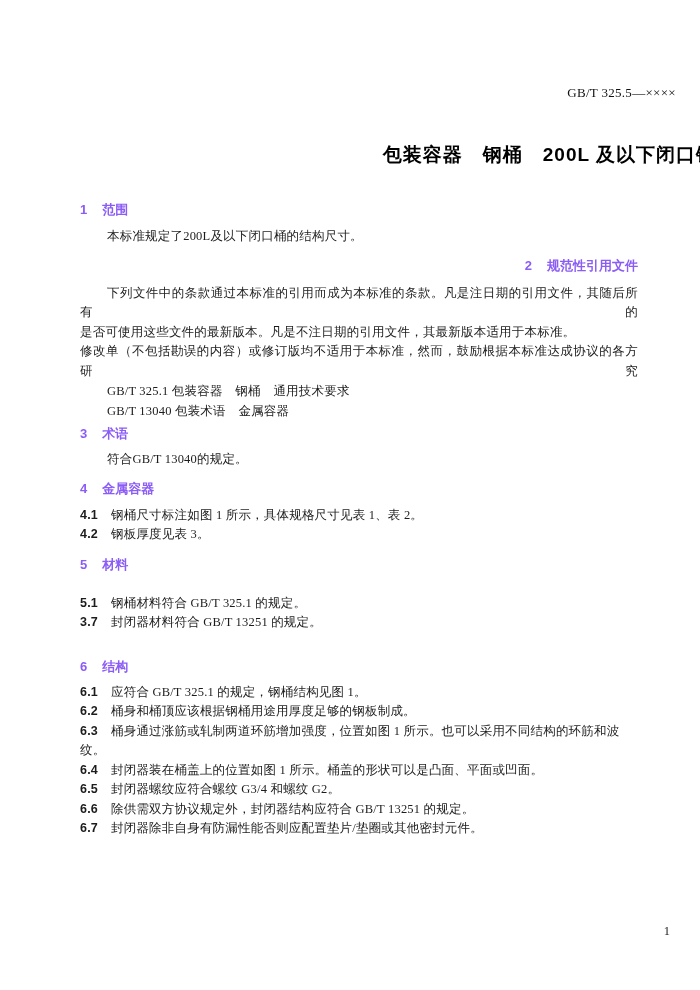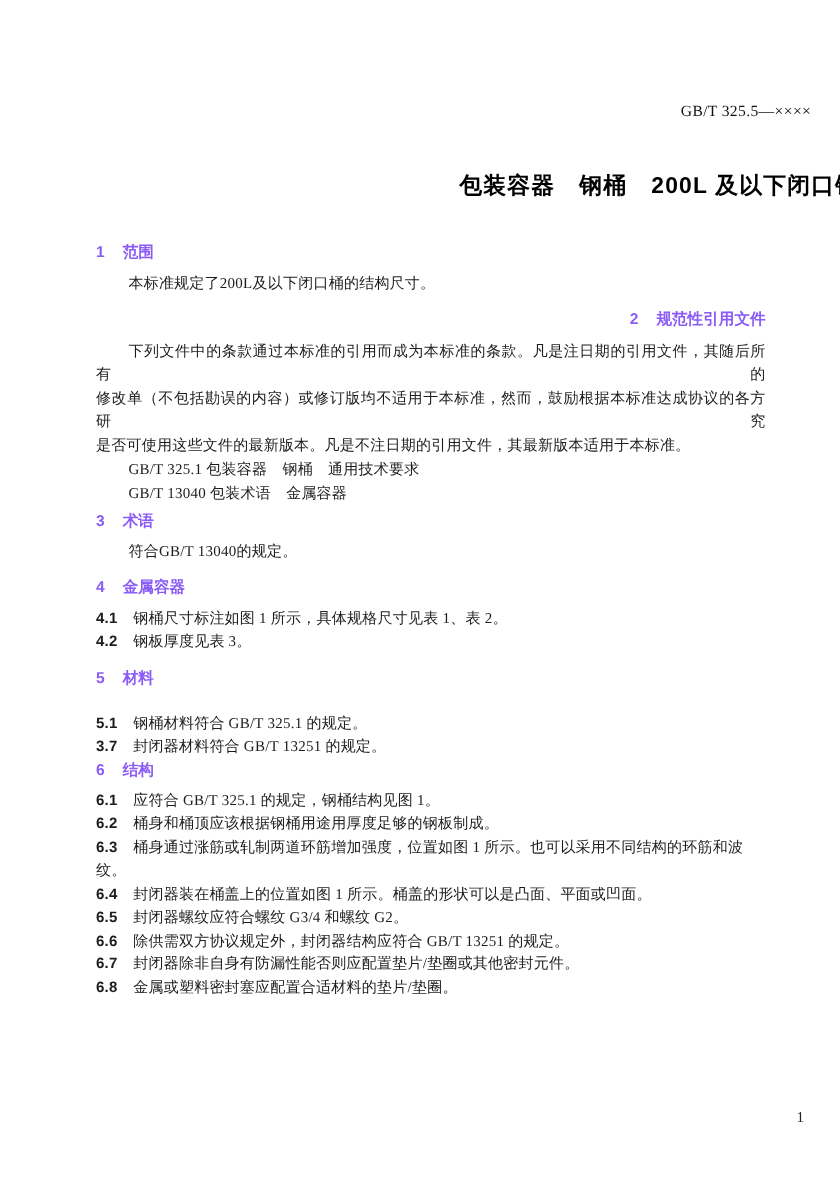--- a/index.html
+++ b/index.html
@@ -67,21 +67,21 @@
   .m-p1   { margin-top: 8px; }
   .m-h2   { margin-top: 10px; text-align: right; }
   .m-para { margin-top: 9px; }
   .m-refs { margin-top: 1px; }
   .m-h3   { margin-top: 4px; }
   .m-p3   { margin-top: 7px; }
   .m-h4   { margin-top: 10px; }
   .m-c4   { margin-top: 8px; }
   .m-h5   { margin-top: 11px; }
   .m-c5   { margin-top: 20px; }
-  .m-h6   { margin-top: 0; }
+  .m-h6   { margin-top: 25px; }
   .m-c6   { margin-top: 7px; }
   .page-number {
     position: absolute;
     top: 924px;
     right: 66px;
     font-size: 12.5px;
     color: #222;
   }
 </style>
 </head>
@@ -97,22 +97,22 @@
 
     <div class="sec-heading m-h1">
       <span class="sec-num">1</span><span>范围</span>
     </div>
     <div class="indent-para m-p1">本标准规定了200L及以下闭口桶的结构尺寸。</div>
 
     <div class="sec-heading m-h2">
       <span class="sec-num">2</span><span>规范性引用文件</span>
     </div>
     <div class="para-line fill indent-para m-para">下列文件中的条款通过本标准的引用而成为本标准的条款。凡是注日期的引用文件，其随后所有的</div>
+    <div class="para-line">是否可使用这些文件的最新版本。凡是不注日期的引用文件，其最新版本适用于本标准。</div>
     <div class="para-line fill">修改单（不包括勘误的内容）或修订版均不适用于本标准，然而，鼓励根据本标准达成协议的各方研究</div>
-    <div class="para-line">是否可使用这些文件的最新版本。凡是不注日期的引用文件，其最新版本适用于本标准。</div>
     <div class="ref-line m-refs">GB/T 325.1 包装容器　钢桶　通用技术要求</div>
     <div class="ref-line">GB/T 13040 包装术语　金属容器</div>
 
     <div class="sec-heading m-h3">
       <span class="sec-num">3</span><span>术语</span>
     </div>
     <div class="indent-para m-p3">符合GB/T 13040的规定。</div>
 
     <div class="sec-heading m-h4">
       <span class="sec-num">4</span><span>金属容器</span>
@@ -151,21 +151,18 @@
     </div>
     <div class="clause-line">
       <span class="clause-num">6.5</span><span>封闭器螺纹应符合螺纹 G3/4 和螺纹 G2。</span>
     </div>
     <div class="clause-line">
       <span class="clause-num">6.6</span><span>除供需双方协议规定外，封闭器结构应符合 GB/T 13251 的规定。</span>
     </div>
     <div class="clause-line">
       <span class="clause-num">6.7</span><span>封闭器除非自身有防漏性能否则应配置垫片/垫圈或其他密封元件。</span>
     </div>
-    <div class="clause-line">
-      <span class="clause-num">6.8</span><span>金属或塑料密封塞应配置合适材料的垫片/垫圈。</span>
-    </div>
 
   </div>
 
   <div class="page-number">1</div>
 
 </div>
 
 </body></html>

